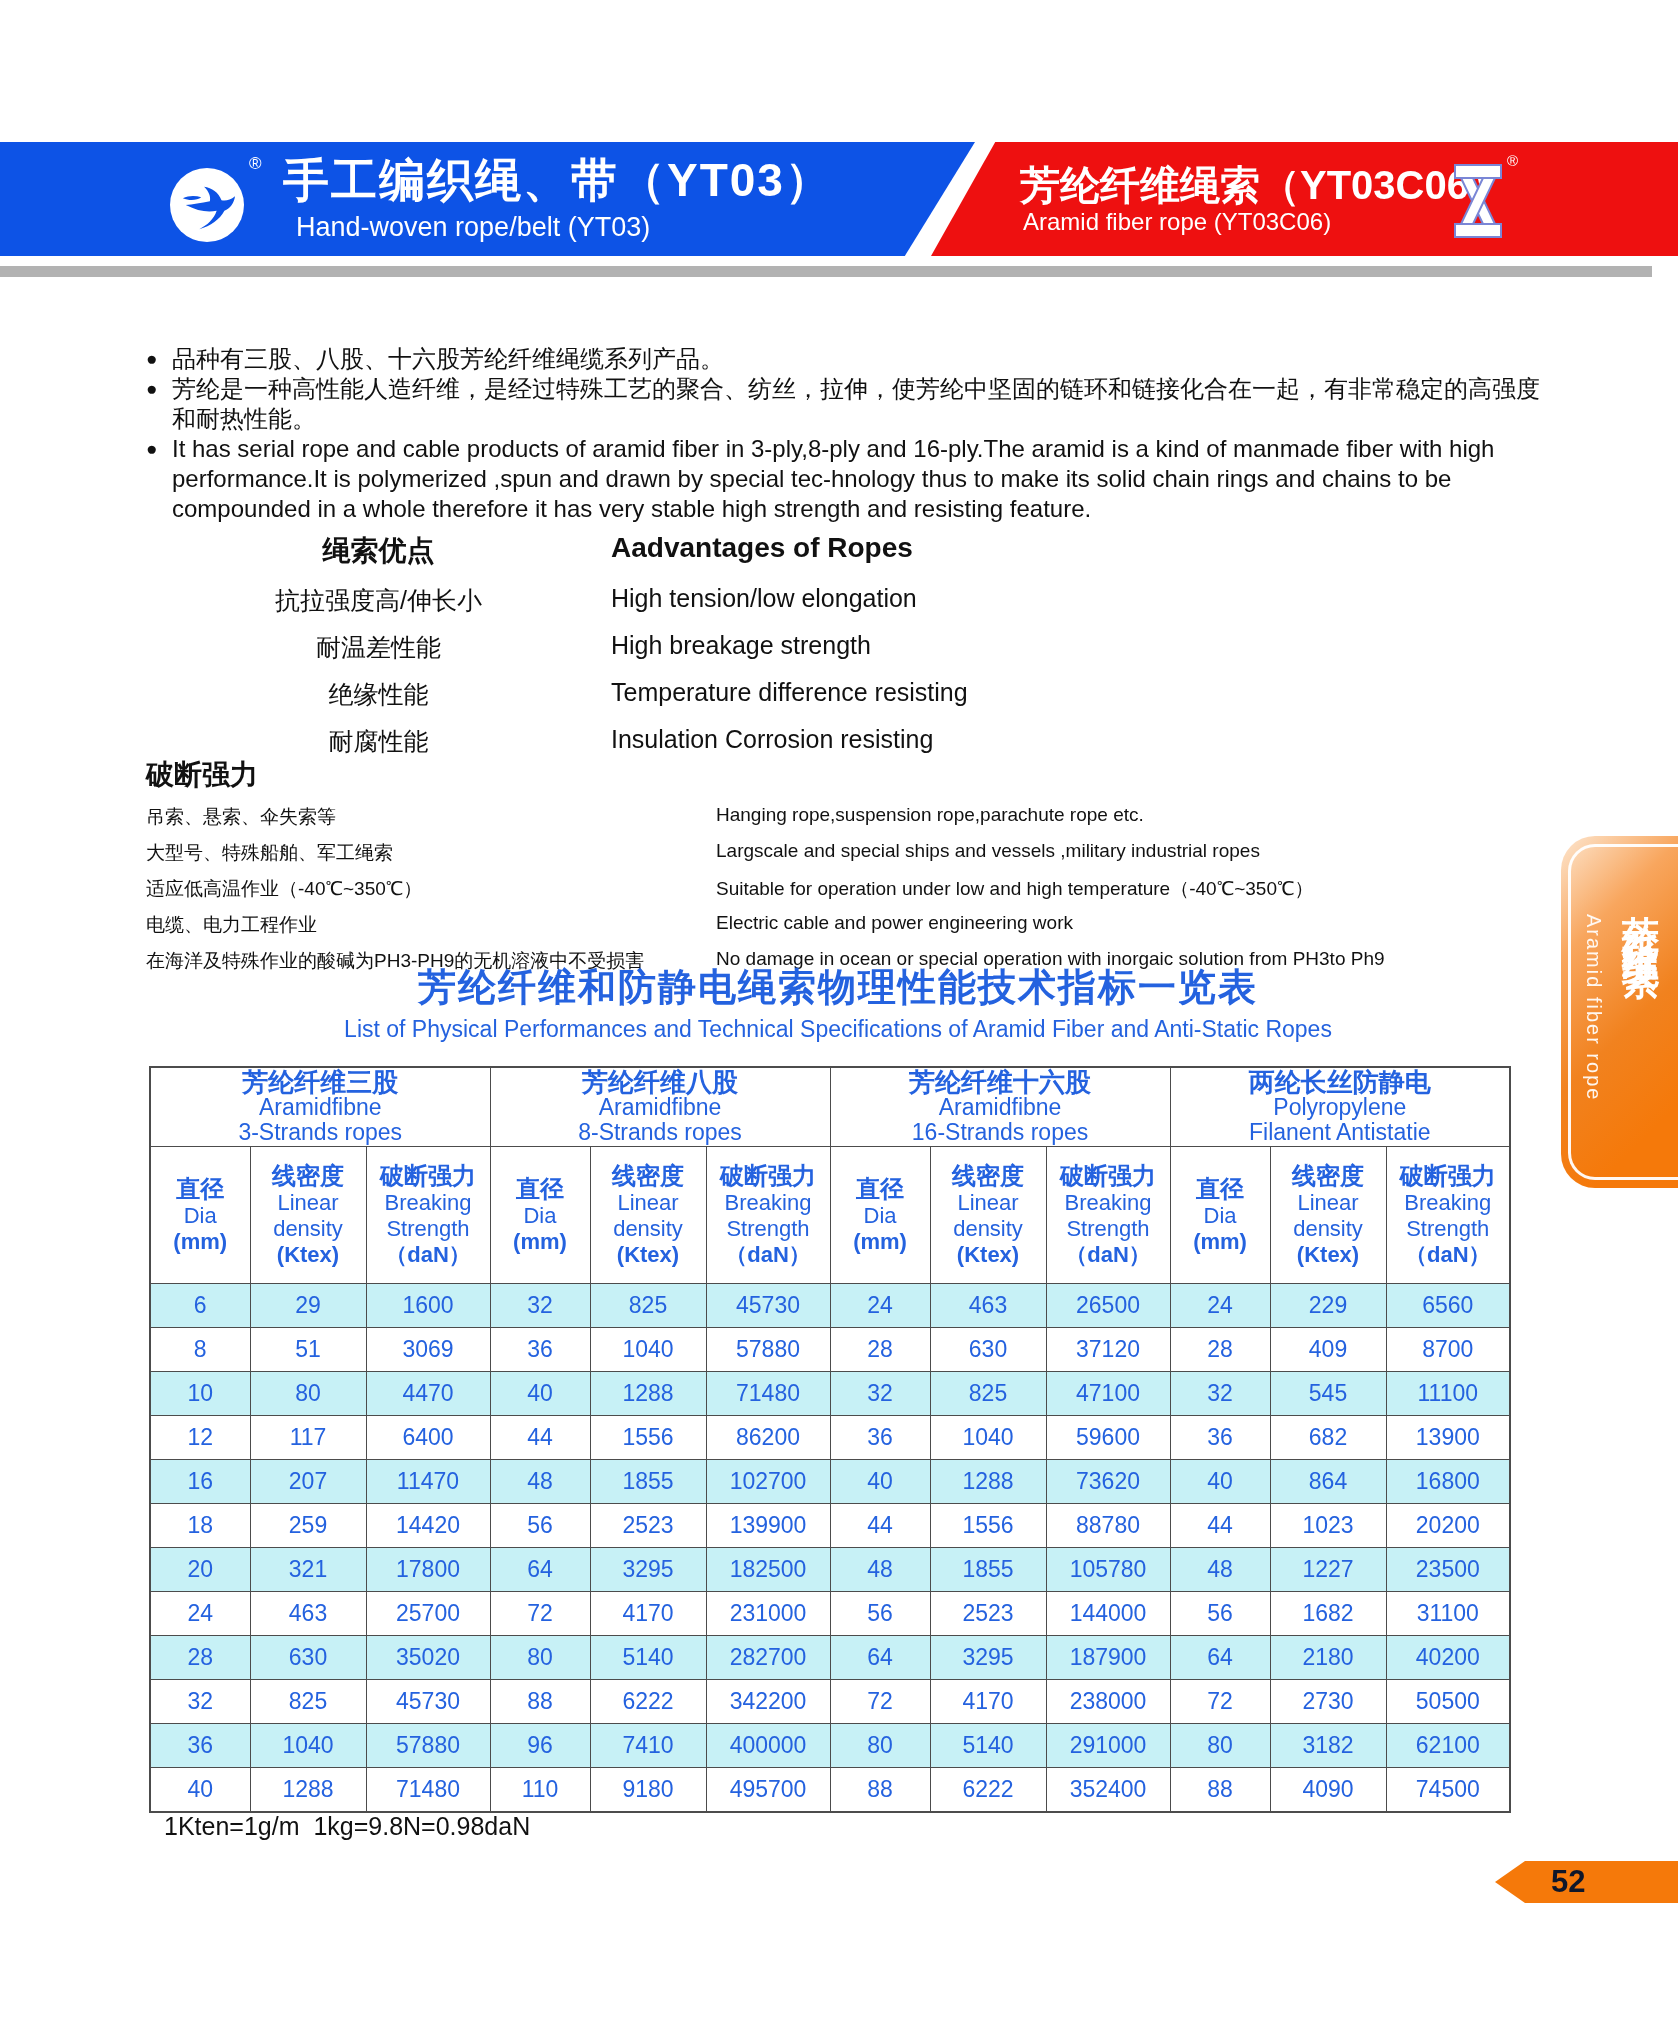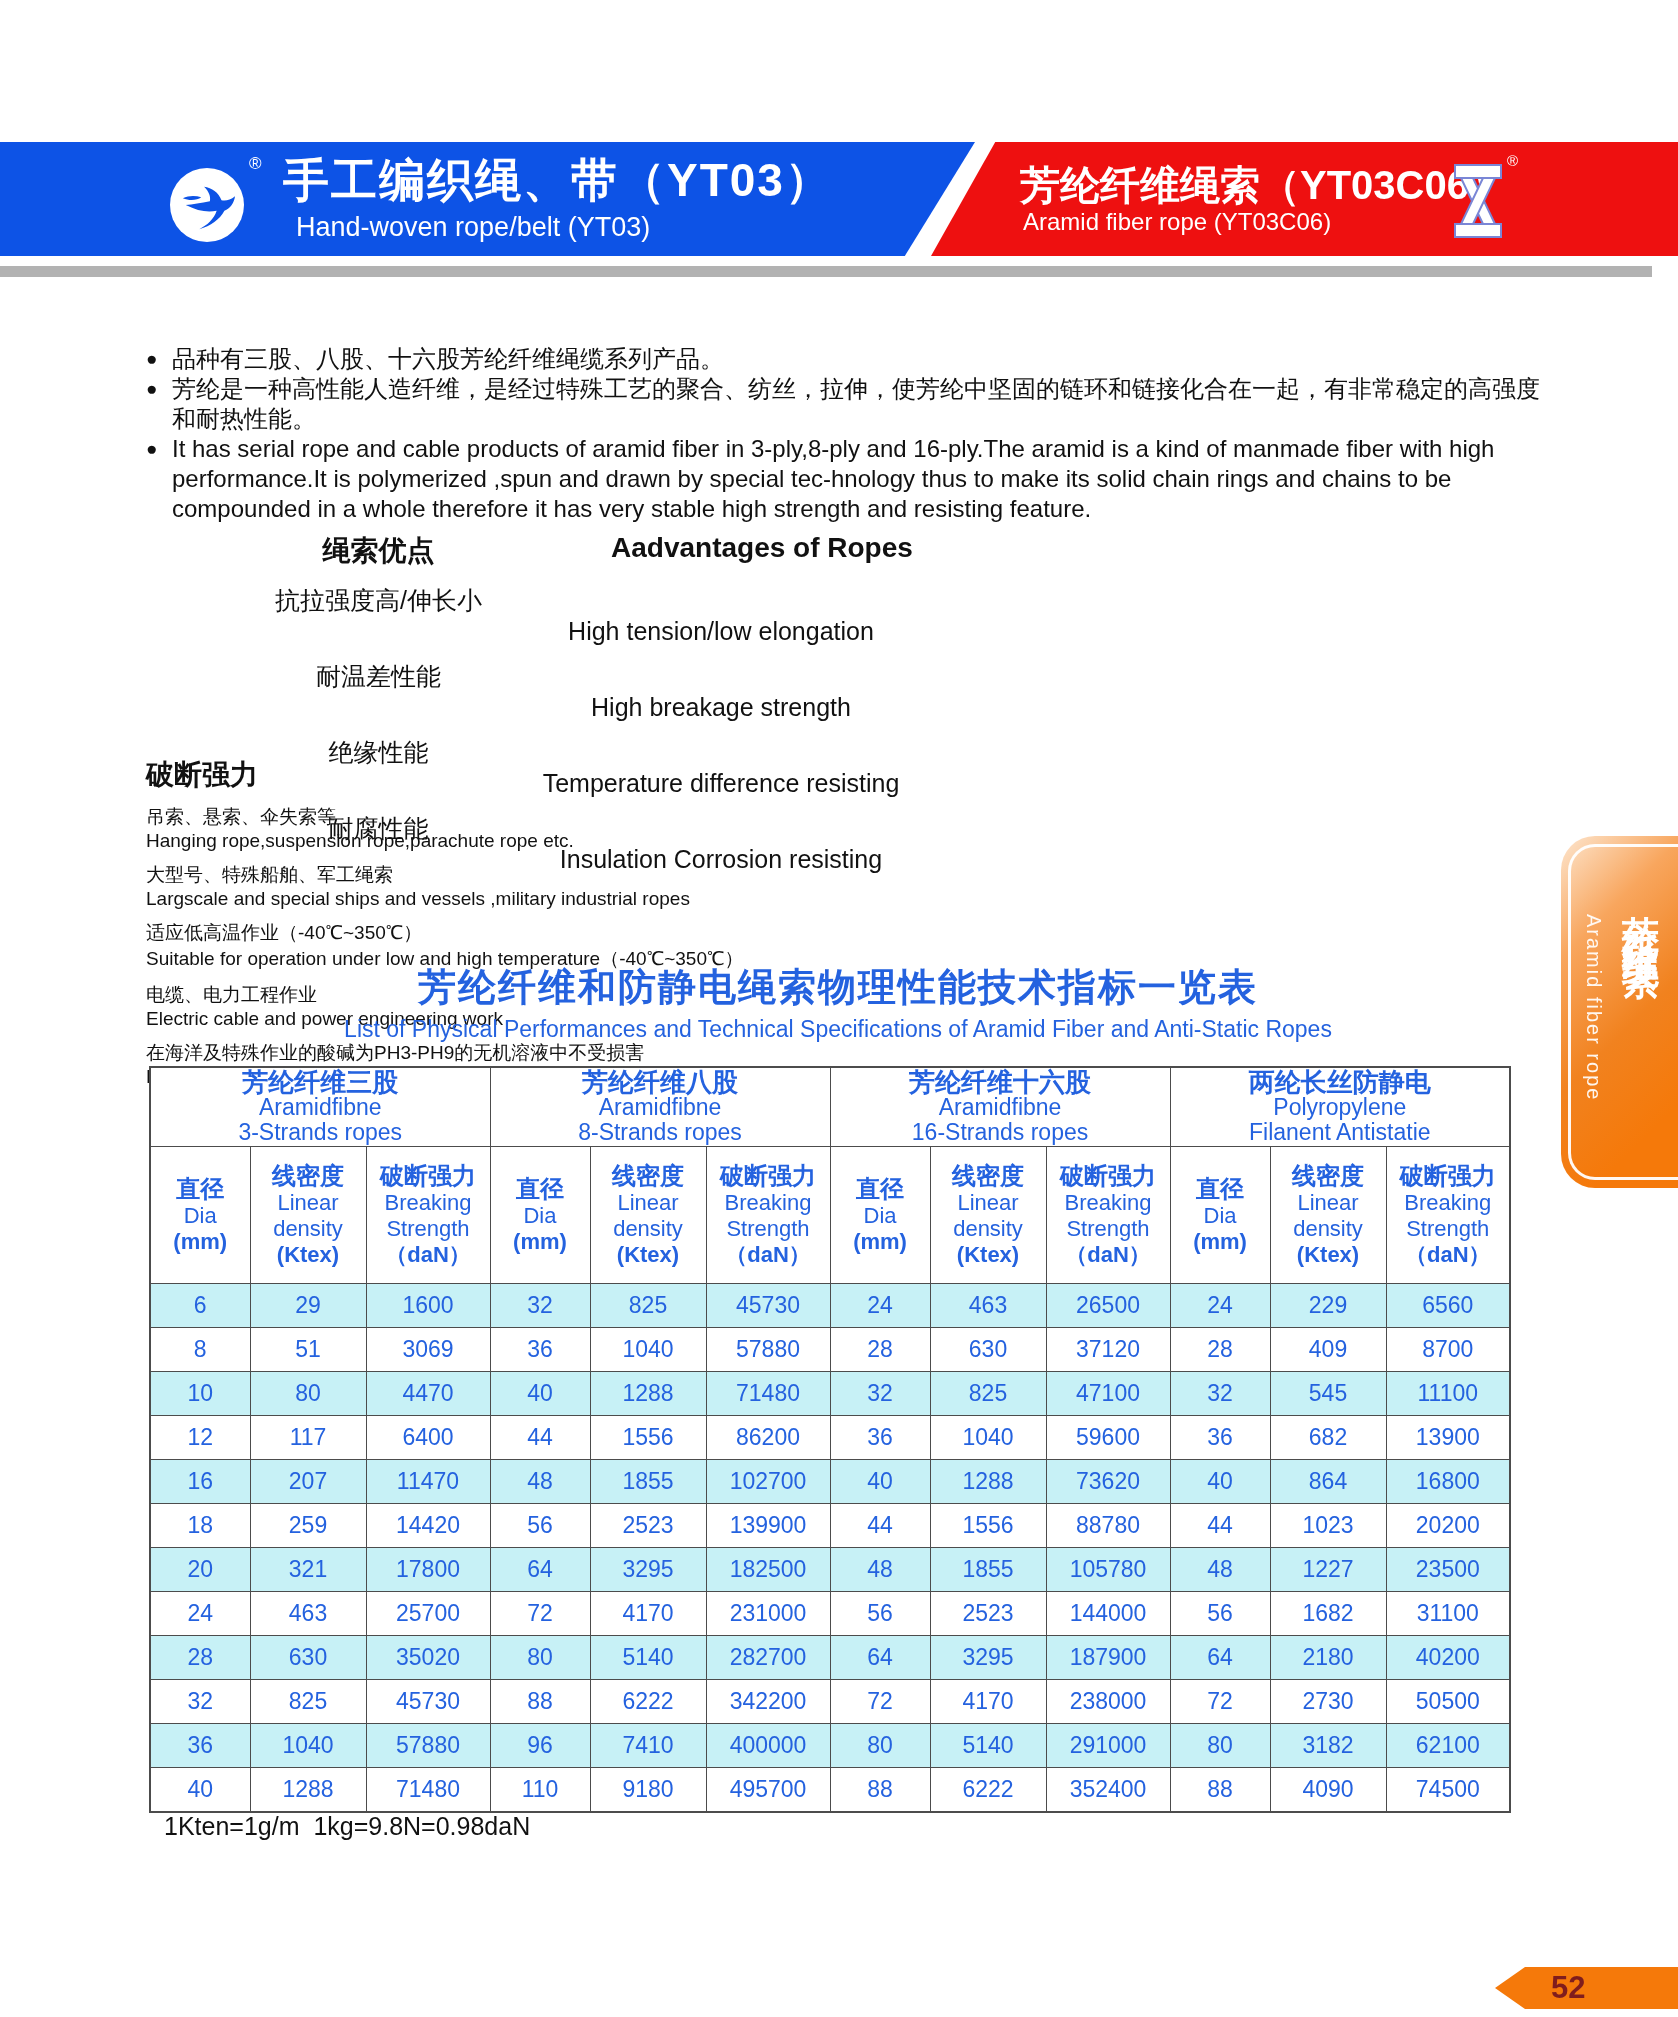--- a/index.html
+++ b/index.html
@@ -26,21 +26,21 @@
 
   
   .intro{position:absolute;left:146px;top:344px;width:1412px;font-size:24px;line-height:30px;}
   .bullet{display:flex;}
   .bullet .dot{flex:none;width:26px;font-size:19px;line-height:30px;}
 
   
   .adv{position:absolute;left:146px;top:532px;width:1150px;text-align:center;}
   .sec-head{display:flex;font-weight:bold;font-size:28px;}
   .adv .col-zh{width:465px;flex:none;}
-  .two-col-row{display:flex;font-size:25px;flex-direction:column;}
+  .two-col-row{display:flex;font-size:25px;}
   .adv .two-col-row{margin-top:14px;}
   .app{position:absolute;left:146px;top:756px;width:1300px;}
   .app .col-zh{width:570px;flex:none;}
   .app .two-col-row{margin-top:10px;font-size:19px;}
 
   
   .tbl-title{position:absolute;left:158px;top:962px;width:1360px;text-align:center;
     color:var(--table-blue,#2462df);font-size:38px;font-weight:bold;letter-spacing:2px;}
   .tbl-sub{position:absolute;left:158px;top:1016px;width:1360px;text-align:center;
     color:var(--table-blue,#2462df);font-size:23px;}
@@ -63,24 +63,24 @@
     border-radius:34px 0 0 34px;
     background:linear-gradient(135deg,#fde6cf 0%,#f8a65e 26%,#f1821f 55%,var(--orange,#f5790a) 82%);}
   .tab-stroke{position:absolute;left:7px;top:8px;bottom:8px;right:0;
     border:3px solid rgba(255,255,255,.95);border-right:none;border-radius:27px 0 0 27px;}
   .tab-zh{position:absolute;left:54px;top:50px;writing-mode:vertical-rl;text-orientation:upright;
     color:#fff;font-size:37px;font-weight:bold;letter-spacing:9px;}
   .tab-en{position:absolute;left:21px;top:78px;writing-mode:vertical-rl;
     color:rgba(255,255,255,.92);font-size:20px;letter-spacing:2px;}
 
   
-  .page-arrow{position:absolute;left:1495px;top:1967px;width:183px;height:42px;
+  .page-arrow{position:absolute;left:1495px;top:1861px;width:183px;height:42px;
     background:var(--orange,#f5790a);
     clip-path:polygon(0 50%,30px 0,100% 0,100% 100%,30px 100%);
-    color:#7f1d1d;font-size:31px;font-weight:bold;display:flex;align-items:center;}
+    color:#0f172a;font-size:31px;font-weight:bold;display:flex;align-items:center;}
   .page-arrow span{margin-left:56px;}
 </style>
 </head>
 <body>
 
 <div class="page">
 
   <div class="banner-blue"></div>
   <div class="banner-red"></div>
 

